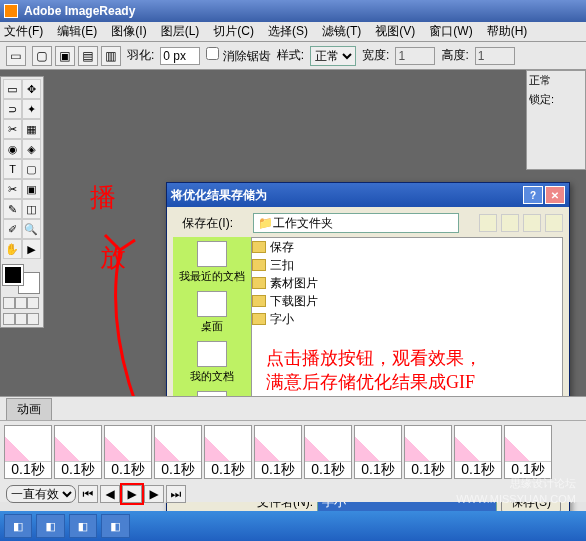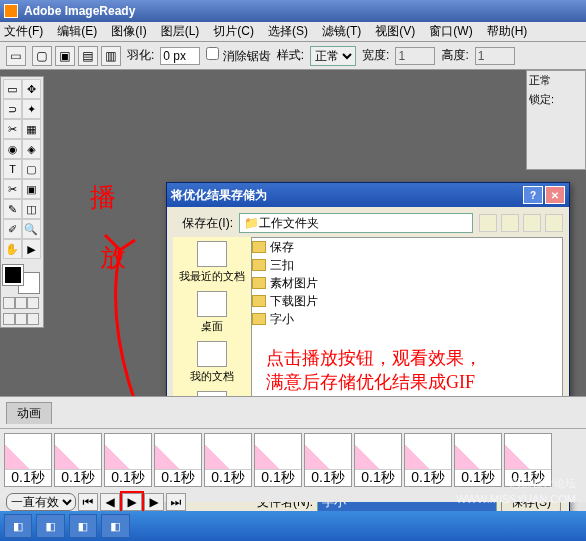--- a/index.html
+++ b/index.html
@@ -36,27 +36,27 @@
 
 .anno { position: absolute; color: red; font-size: 26px; font-family: "KaiTi","SimSun"; pointer-events: none; }
 
 
 .dialog { position: absolute; left: 166px; top: 112px; width: 404px; background: #ece9d8; border: 1px solid #0a246a; box-shadow: 2px 2px 6px rgba(0,0,0,.4); }
 .dlg-title { height: 24px; background: linear-gradient(#3a6ecb,#1d50b0); color: white; display: flex; align-items: center; padding: 0 4px; font-weight: bold; }
 .dlg-title .spacer { flex: 1; }
 .dlg-title .wbtn { width: 20px; height: 18px; background: #e88; border: 1px solid #fff; margin-left: 2px; color: #fff; display: flex; align-items: center; justify-content: center; cursor: pointer; font-size: 10px; }
 .dlg-title .wbtn.help { background: #5a8be0; }
 .dlg-body { padding: 6px; }
-.dlg-row { display: flex; align-items: center; margin-bottom: 4px; gap: 6px; }
+.dlg-row { display: flex; align-items: center; margin-bottom: 4px; gap: 20px; }
 .dlg-row label { width: 60px; text-align: right; }
 .dlg-combo { flex: 1; height: 20px; border: 1px solid #7a9; background: #fff; display: flex; align-items: center; padding: 0 4px; }
 .dlg-icons { display: flex; gap: 4px; }
 .dlg-icons .ico { width: 18px; height: 18px; border: 1px solid #ccc; background: #f0f0d0; cursor: pointer; }
 
-.places { float: left; width: 78px; background: #fef9c3; }
+.places { float: left; width: 78px; background: #bef264; }
 .place { height: 50px; display: flex; flex-direction: column; align-items: center; justify-content: center; cursor: pointer; }
 .place .pico { width: 30px; height: 26px; border: 1px solid #999; background: #fff; }
 .place span { margin-top: 2px; font-size: 11px; }
 
 .filelist { margin-left: 78px; height: 182px; border: 1px solid #999; background: #fff; padding: 0; overflow: hidden; position: relative; }
 .fileitem { display: flex; align-items: center; gap: 4px; height: 18px; cursor: pointer; }
 .fileitem .fico { width: 14px; height: 12px; background: #f0d060; border: 1px solid #c0a030; }
 
 .redtext { position: absolute; left: 14px; top: 108px; color: red; font-size: 18px; line-height: 24px; font-family: "SimHei","SimSun"; }
 
@@ -66,21 +66,21 @@
 .frow .fld { flex: 1; height: 20px; border: 1px solid #7a9; background: #fff; padding: 0 4px; display: flex; align-items: center; }
 .frow .fld.blue { background: #316ac5; color: #fff; }
 .xpbtn { width: 60px; height: 22px; border: 1px solid #888; background: #ece9d8; border-radius: 3px; cursor: pointer; }
 
 
 .rightpanel { position: absolute; right: 0; top: 0; width: 60px; height: 100px; background: #e8e8e8; border: 1px solid #999; padding: 2px; }
 .rightpanel div { font-size: 11px; margin-bottom: 4px; }
 
 
 .animpanel { position: absolute; left: 0; top: 396px; width: 586px; height: 106px; background: #e8e8e8; border-top: 1px solid #999; }
-.animtabs { height: 32px; display: flex; align-items: center; padding: 11px 6px; border-bottom: 1px solid #aaa; }
+.animtabs { height: 24px; display: flex; align-items: center; padding: 11px 6px; border-bottom: 1px solid #aaa; }
 .animtabs .tab { padding: 2px 10px; background: #d0d0d0; border: 1px solid #999; border-bottom: none; margin-right: 2px; }
 .frames { display: flex; gap: 2px; padding: 4px; overflow: hidden; }
 .frame { width: 48px; border: 1px solid #999; background: #fff; }
 .frame .thumb { width: 46px; height: 36px; background: linear-gradient(45deg,#ffc0e0 30%,#fff 30%); border-bottom: 1px solid #ccc; }
 .frame .dur { height: 16px; text-align: center; font-size: 14px; display: flex; align-items: center; justify-content: center; }
 .animctrl { display: flex; align-items: center; gap: 2px; padding: 2px 6px; }
 .animctrl .actrl { width: 20px; height: 18px; border: 1px solid #999; background: #f0f0f0; display: flex; align-items: center; justify-content: center; cursor: pointer; }
 .animctrl select { height: 18px; border-radius: 7px; }
 
 

